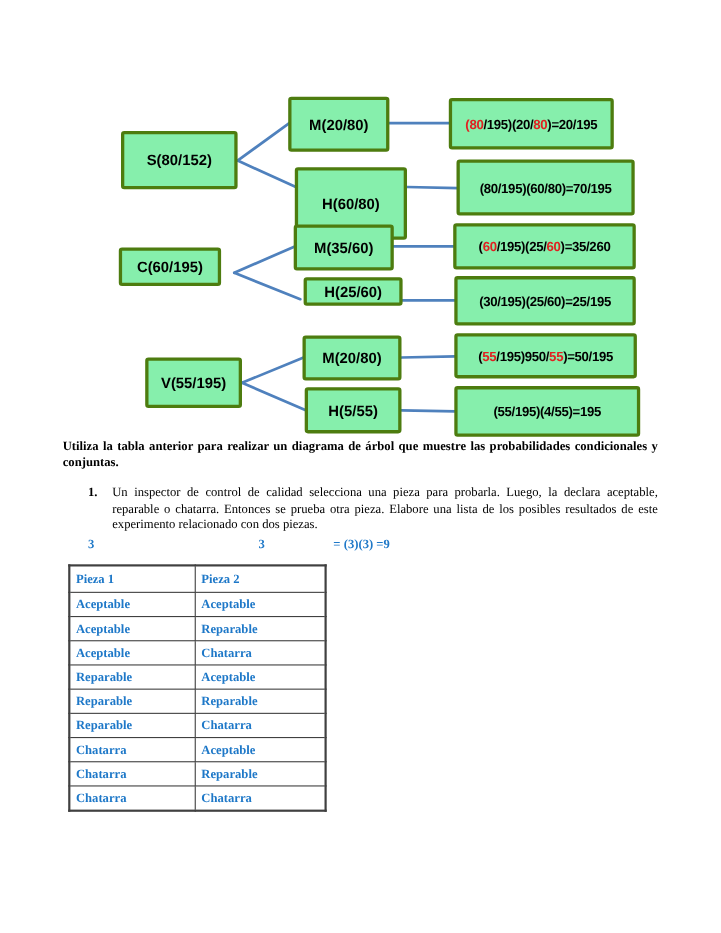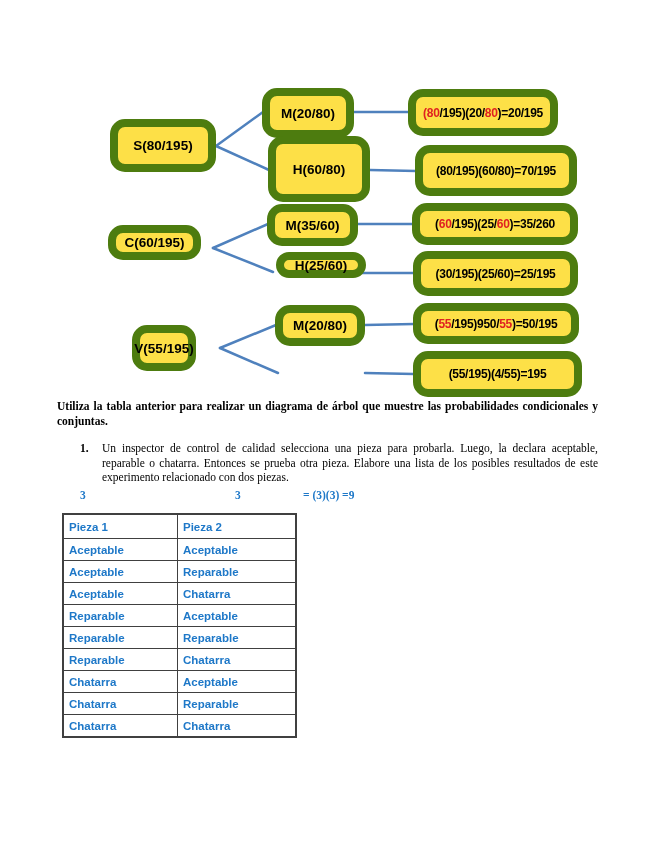--- a/index.html
+++ b/index.html
@@ -1,40 +1,40 @@
 <!DOCTYPE html>
 <html><head>
 <meta charset="utf-8">
 <style>
   html,body{margin:0;padding:0;background:#fff;}
   #page{position:relative;width:655px;height:848px;background:#ffffff;overflow:hidden;
         font-family:"Liberation Serif", serif;color:#000;}
 
   
   #tree-svg{position:absolute;left:0;top:0;width:655px;height:410px;}
-  .tbox{position:absolute;box-sizing:border-box;border:8px solid #4d7c0f;border-radius:15px;
-        background:#fde047;display:flex;align-items:center;justify-content:center;
+  .tbox{position:absolute;box-sizing:border-box;border:3px solid #4d7c0f;border-radius:3px;
+        background:#86efac;display:flex;align-items:center;justify-content:center;
         font-family:"Liberation Sans", sans-serif;font-weight:bold;font-size:13.5px;
         color:#000;white-space:nowrap;}
   .rbox{font-size:12px;letter-spacing:-0.3px;}
   .rbox .red{color:#e02121;}
 
   
   .bodytext{position:absolute;font-size:11.5px;line-height:14.5px;}
   .bold{font-weight:bold;}
   .justify{text-align:justify;}
   .blue{color:#1e78c8;font-weight:bold;}
 
   .item-row{position:absolute;left:80px;top:441px;width:518px;display:flex;}
   .item-num{width:22px;flex:0 0 22px;font-weight:bold;font-size:11.5px;line-height:14.5px;}
   .item-body{flex:1;font-size:11.5px;line-height:14.5px;text-align:justify;}
 
   
   #ptable{position:absolute;left:62px;top:513px;border-collapse:collapse;
-          border:2px solid #404040;font-family:Liberation Sans, sans-serif;}
+          border:2px solid #404040;font-family:Liberation Serif, serif;}
   #ptable th,#ptable td{border:1px solid #404040;text-align:left;vertical-align:middle;
           padding:2px 4px 2px 5px;font-size:11.5px;font-weight:bold;color:#1e78c8;}
   #ptable th{width:104px;height:19px;}
   #ptable td{height:17px;}
   #ptable .c2{width:108px;}
 </style>
 </head>
 <body>
 
 <div id="page">
@@ -51,23 +51,23 @@
       <line x1="358" y1="224" x2="413" y2="224"></line>
       <line x1="362" y1="273" x2="414" y2="273"></line>
 
       <line x1="220" y1="348" x2="276" y2="325"></line>
       <line x1="220" y1="348" x2="278" y2="373"></line>
       <line x1="365" y1="325" x2="414" y2="324"></line>
       <line x1="365" y1="373" x2="414" y2="374"></line>
     </g>
   </svg>
 
-  <div class="tbox" style="left:110px;top:119px;width:106px;height:53px">S(80/195)</div>
+  <div class="tbox" style="left:110px;top:119px;width:106px;height:53px">S(80/152)</div>
   <div class="tbox" style="left:262px;top:88px;width:92px;height:50px">M(20/80)</div>
-  <div class="tbox" style="left:268px;top:136px;width:102px;height:66px">H(60/80)</div>
+  <div class="tbox" style="left:268px;top:152px;width:102px;height:66px">H(60/80)</div>
   <div class="tbox rbox" style="left:408px;top:89px;width:150px;height:47px">
       <span class="red">(80</span>
       <span>/195)(20/</span>
       <span class="red">80</span>
       <span>)=20/195</span>
     </div>
   <div class="tbox rbox" style="left:415px;top:145px;width:162px;height:51px">
       <span>(80/195)(60/80)=70/195</span>
     </div>
 
@@ -78,22 +78,23 @@
       <span>(</span>
       <span class="red">60</span>
       <span>/195)(25/</span>
       <span class="red">60</span>
       <span>)=35/260</span>
     </div>
   <div class="tbox rbox" style="left:413px;top:251px;width:165px;height:45px">
       <span>(30/195)(25/60)=25/195</span>
     </div>
 
-  <div class="tbox" style="left:132px;top:325px;width:64px;height:46px">V(55/195)</div>
+  <div class="tbox" style="left:132px;top:325px;width:88px;height:46px">V(55/195)</div>
   <div class="tbox" style="left:275px;top:305px;width:90px;height:41px">M(20/80)</div>
+  <div class="tbox" style="left:277px;top:352px;width:88px;height:42px">H(5/55)</div>
   <div class="tbox rbox" style="left:413px;top:303px;width:166px;height:41px">
       <span>(</span>
       <span class="red">55</span>
       <span>/195)950/</span>
       <span class="red">55</span>
       <span>)=50/195</span>
     </div>
   <div class="tbox rbox" style="left:413px;top:351px;width:169px;height:46px">
       <span>(55/195)(4/55)=195</span>
     </div>

